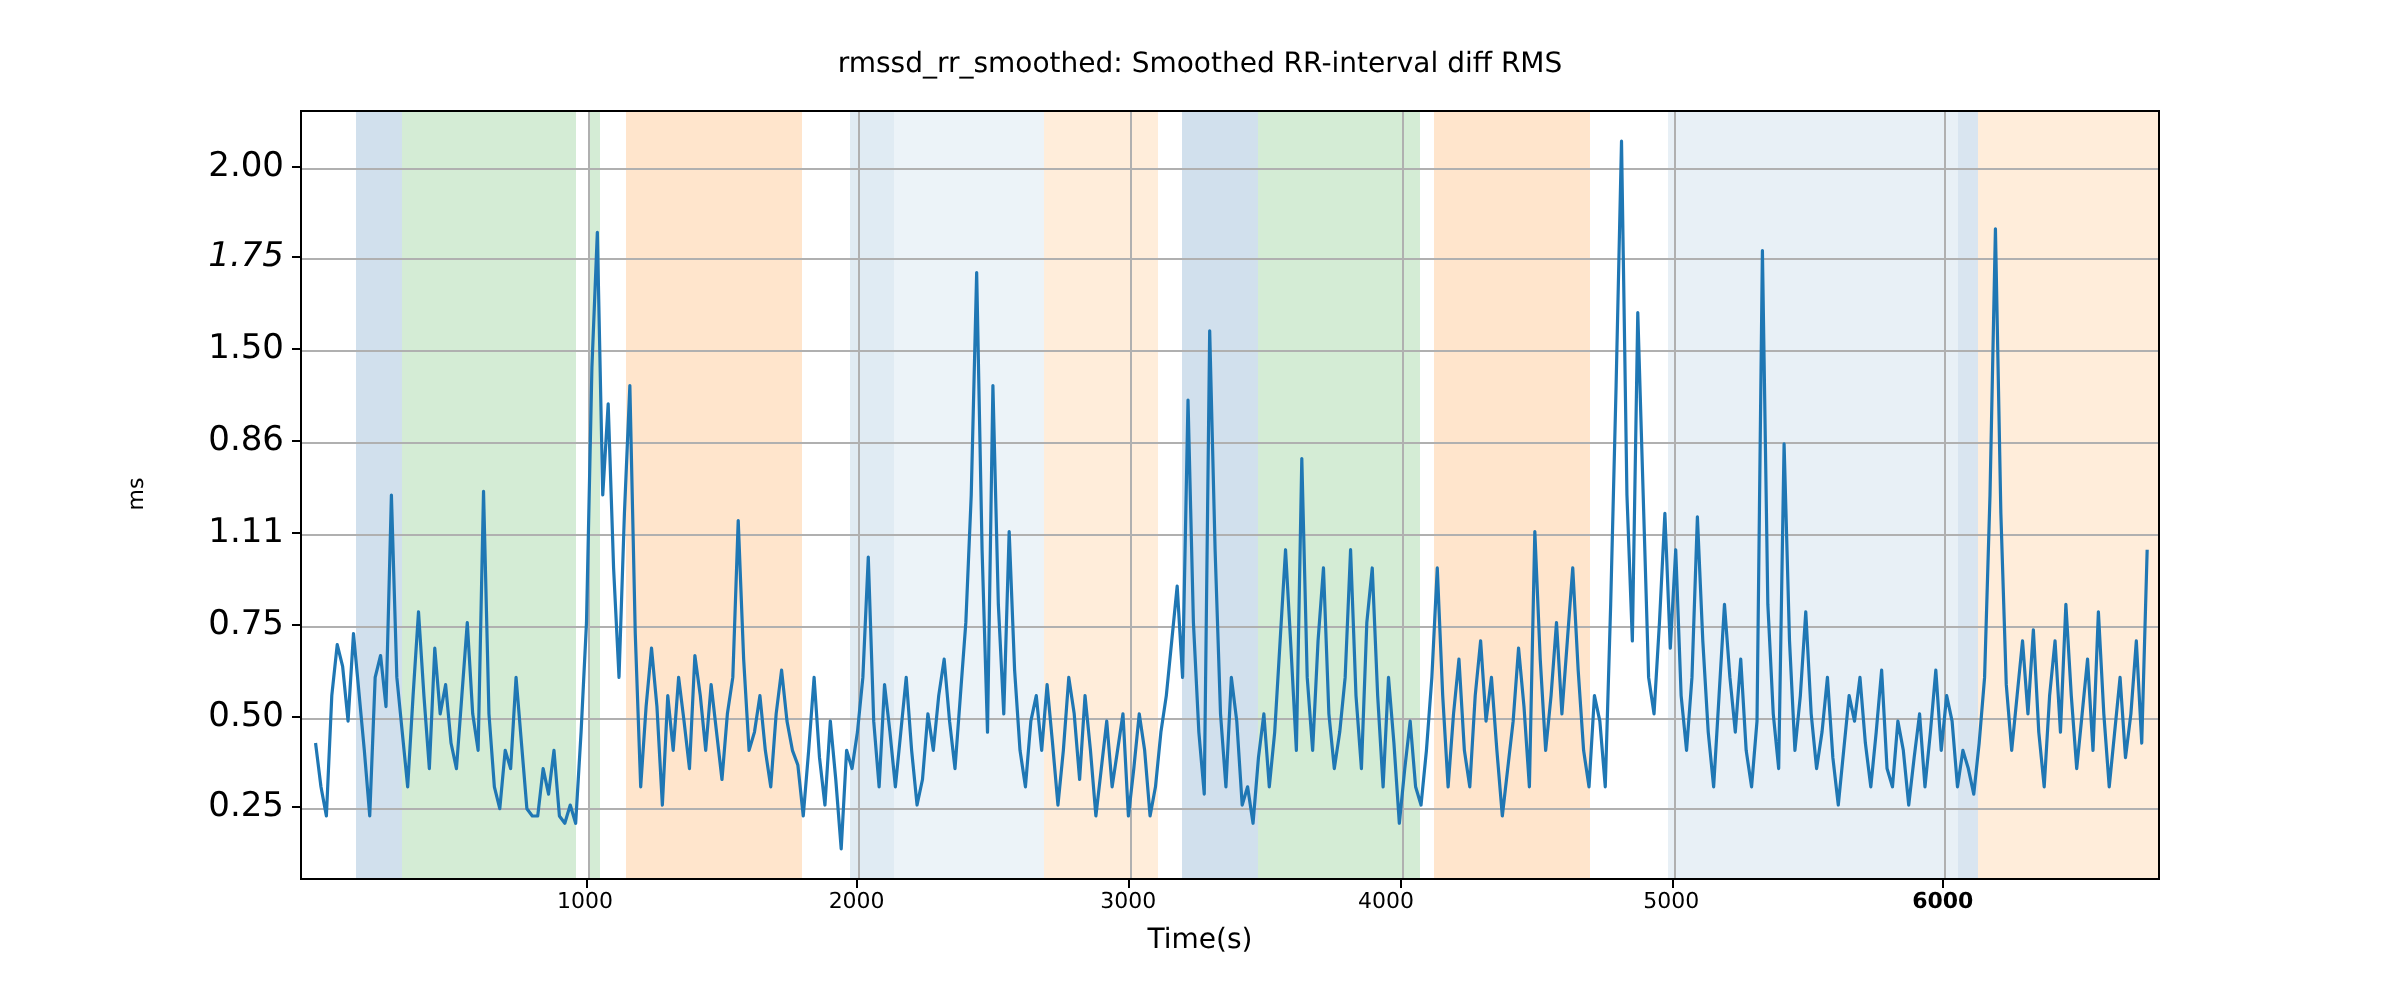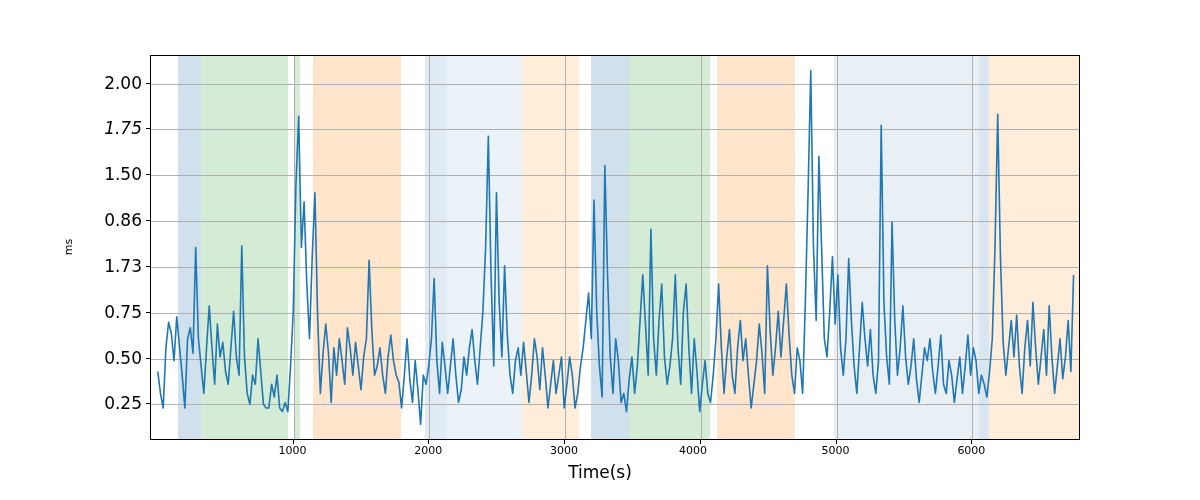--- a/index.html
+++ b/index.html
@@ -78,47 +78,48 @@
     width: 4px;
     height: 1px;
     background: #000;
     left: 146px;
   }
   .xlabel {
     position: absolute;
     width: 100%;
     text-align: center;
     top: 462px;
-    font-size: 17px;
+    font-size: 14px;
   }
   .ylabel {
     position: absolute;
     left: 68px;
     top: 247px;
     transform: translate(-50%, -50%) rotate(-90deg);
     font-size: 11px;
   }
 </style>
 </head>
 <body>
 
 <div class="figure">
 
+  <div class="title">rmssd_rr_smoothed: Smoothed RR-interval diff RMS</div>
 
   <div class="ylabel">ms</div>
   <div class="xlabel">Time(s)</div>
 
   <div id="yticks-container">
       <div class="tick-y" style="top: 403.333px;">0.25</div>
       <div class="tickmark-y" style="top: 403.333px;"></div>
       <div class="tick-y" style="top: 357.5px;">0.50</div>
       <div class="tickmark-y" style="top: 357.5px;"></div>
       <div class="tick-y" style="top: 311.667px;">0.75</div>
       <div class="tickmark-y" style="top: 311.667px;"></div>
-      <div class="tick-y" style="top: 265.833px;">1.73</div>
+      <div class="tick-y" style="top: 265.833px;">1.11</div>
       <div class="tickmark-y" style="top: 265.833px;"></div>
       <div class="tick-y" style="top: 220px;">0.86</div>
       <div class="tickmark-y" style="top: 220px;"></div>
       <div class="tick-y" style="top: 174.167px;">1.50</div>
       <div class="tickmark-y" style="top: 174.167px;"></div>
       <div class="tick-y" style="top: 128.333px; font-style: italic;">1.75</div>
       <div class="tickmark-y" style="top: 128.333px;"></div>
       <div class="tick-y" style="top: 82.5px;">2.00</div>
       <div class="tickmark-y" style="top: 82.5px;"></div>
     </div>
@@ -126,21 +127,21 @@
       <div class="tick-x" style="left: 292.555px;">1000</div>
       <div class="tickmark-x" style="left: 292.555px;"></div>
       <div class="tick-x" style="left: 428.321px;">2000</div>
       <div class="tickmark-x" style="left: 428.321px;"></div>
       <div class="tick-x" style="left: 564.088px;">3000</div>
       <div class="tickmark-x" style="left: 564.088px;"></div>
       <div class="tick-x" style="left: 693px;">4000</div>
       <div class="tickmark-x" style="left: 699.854px;"></div>
       <div class="tick-x" style="left: 835.62px;">5000</div>
       <div class="tickmark-x" style="left: 835.62px;"></div>
-      <div class="tick-x" style="left: 971.387px;">6000</div>
+      <div class="tick-x" style="left: 971.387px; font-weight: bold;">6000</div>
       <div class="tickmark-x" style="left: 971.387px;"></div>
     </div>
 
   <div class="axes" id="axes">
     <div id="bands-container">
         <div class="band" style="left: 27.1533px; width: 23.0803px; background: rgba(102, 153, 194, 0.3);"></div>
         <div class="band" style="left: 50.2336px; width: 86.8905px; background: rgba(111, 191, 115, 0.3);"></div>
         <div class="band" style="left: 143.912px; width: 5.43066px; background: rgba(111, 191, 115, 0.3);"></div>
         <div class="band" style="left: 161.562px; width: 88.2482px; background: rgba(255, 153, 51, 0.25);"></div>
         <div class="band" style="left: 274.248px; width: 21.7226px; background: rgba(102, 153, 194, 0.2);"></div>

